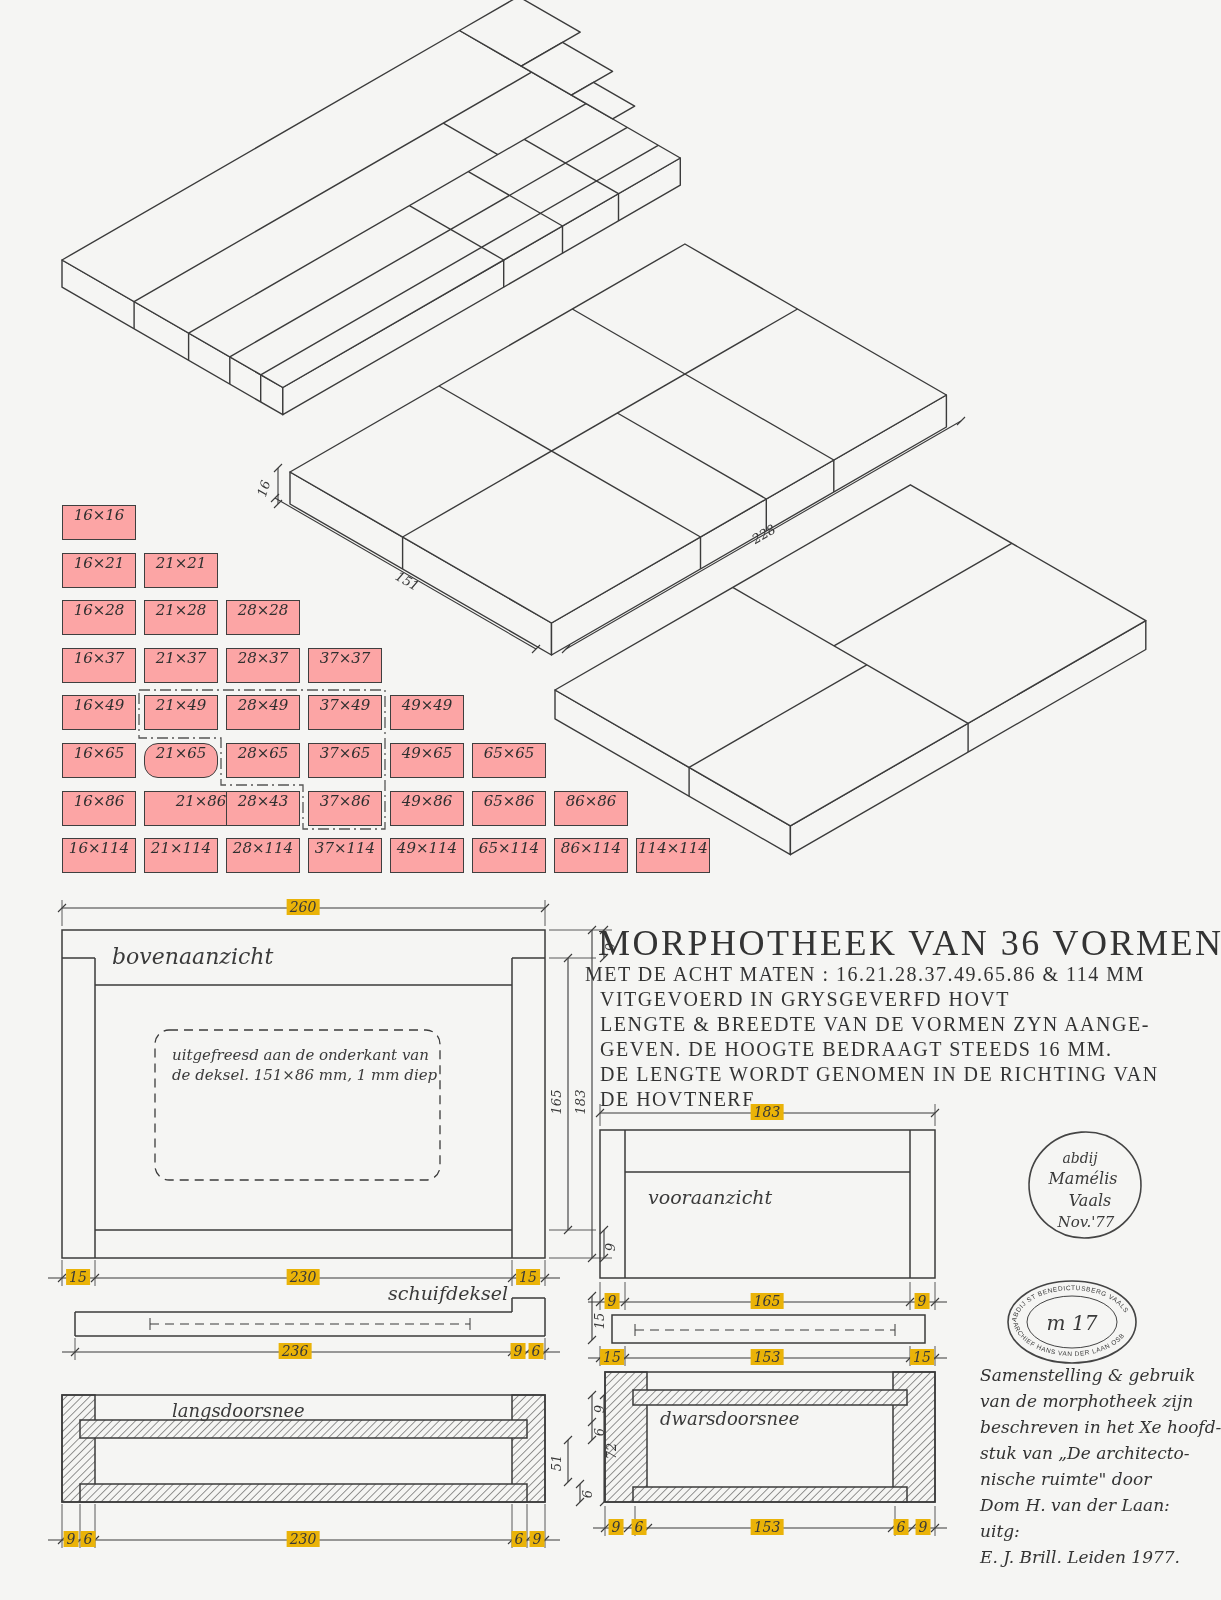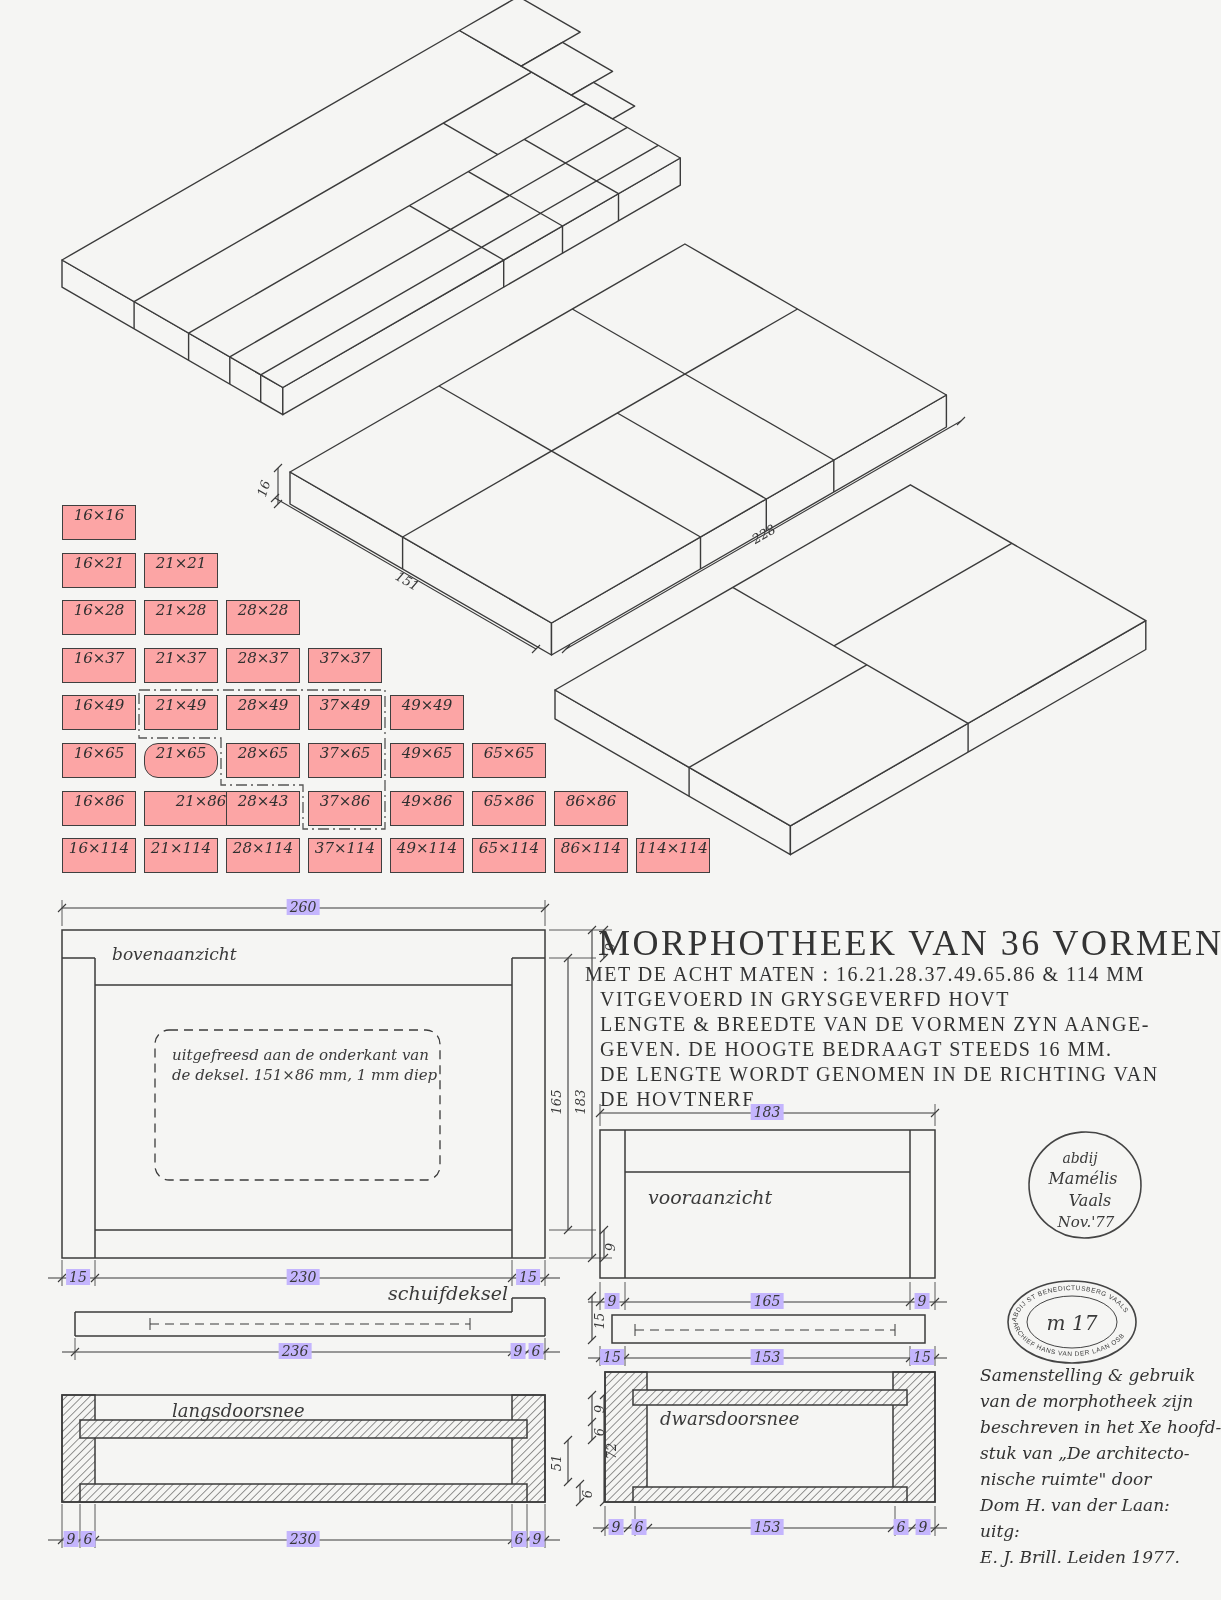--- a/index.html
+++ b/index.html
@@ -1,21 +1,21 @@
 <!DOCTYPE html>
 <html><head>
 <meta charset="utf-8">
 <style>
   html,body{margin:0;padding:0;background:#e8e8e6;}
   .page{position:relative;width:1221px;height:1600px;background:#f5f5f3;overflow:hidden;
         font-family:"DejaVu Serif",serif;}
   svg{position:absolute;left:0;top:0;}
   .hw{position:absolute;font-family:"DejaVu Serif",serif;font-style:italic;color:#3a3a3a;white-space:nowrap;}
   .cap{position:absolute;font-family:"Liberation Serif",serif;color:#333;white-space:nowrap;letter-spacing:1.5px;}
-  .dim{position:absolute;font:italic 14px "DejaVu Serif",serif;color:#383838;background:#c4b5fd;
+  .dim{position:absolute;font:italic 14px "DejaVu Serif",serif;color:#383838;background:#eab308;
        padding:0 3px;transform:translateX(-50%);white-space:nowrap;}
   .size-box{position:absolute;border:1.6px solid #3f3f3f;width:72px;height:33px;line-height:33px;
        text-align:center;font:italic 15px "DejaVu Serif",serif;color:#2f2f2f;background:#fca5a5;}
   .colophon-line{font:italic 17px "DejaVu Serif",serif;color:#333;line-height:26px;white-space:nowrap;}
   .svgdim{font:italic 13px "DejaVu Serif",serif;fill:#383838;text-anchor:middle;}
   .stamp-t{font-family:"DejaVu Serif",serif;font-style:italic;fill:#3a3a3a;text-anchor:middle;}
 </style>
 </head>
 <body>
 
@@ -261,21 +261,21 @@
     </div>
 
 <div class="cap" style="left:598px;top:922px;font-size:36px;letter-spacing:2.5px;">MORPHOTHEEK VAN 36 VORMEN</div>
 <div class="cap" style="left:585px;top:963px;font-size:20px;">MET DE ACHT MATEN : 16.21.28.37.49.65.86 &amp; 114 MM</div>
 <div class="cap" style="left:600px;top:988px;font-size:20px;">VITGEVOERD IN GRYSGEVERFD HOVT</div>
 <div class="cap" style="left:600px;top:1013px;font-size:20px;">LENGTE &amp; BREEDTE VAN DE VORMEN ZYN AANGE-</div>
 <div class="cap" style="left:600px;top:1038px;font-size:20px;">GEVEN. DE HOOGTE BEDRAAGT STEEDS 16 MM.</div>
 <div class="cap" style="left:600px;top:1063px;font-size:20px;">DE LENGTE WORDT GENOMEN IN DE RICHTING VAN</div>
 <div class="cap" style="left:600px;top:1088px;font-size:20px;">DE HOVTNERF</div>
 
-<div class="hw" style="left:112px;top:944px;font-size:17px;">bovenaanzicht</div>
+<div class="hw" style="left:112px;top:944px;font-size:22px;">bovenaanzicht</div>
 <div class="hw" style="left:172px;top:1046px;font-size:15px;">uitgefreesd aan de onderkant van</div>
 <div class="hw" style="left:172px;top:1066px;font-size:15px;">de deksel. 151×86 mm, 1 mm diep</div>
 <div class="hw" style="left:388px;top:1282px;font-size:19px;">schuifdeksel</div>
 <div class="hw" style="left:172px;top:1400px;font-size:18px;">langsdoorsnee</div>
 <div class="hw" style="left:648px;top:1186px;font-size:19px;">vooraanzicht</div>
 <div class="hw" style="left:660px;top:1408px;font-size:18px;">dwarsdoorsnee</div>
 
 <div class="dim" style="left:303px;top:899px;">260</div>
 <div class="dim" style="left:78px;top:1269px;">15</div>
 <div class="dim" style="left:303px;top:1269px;">230</div>

